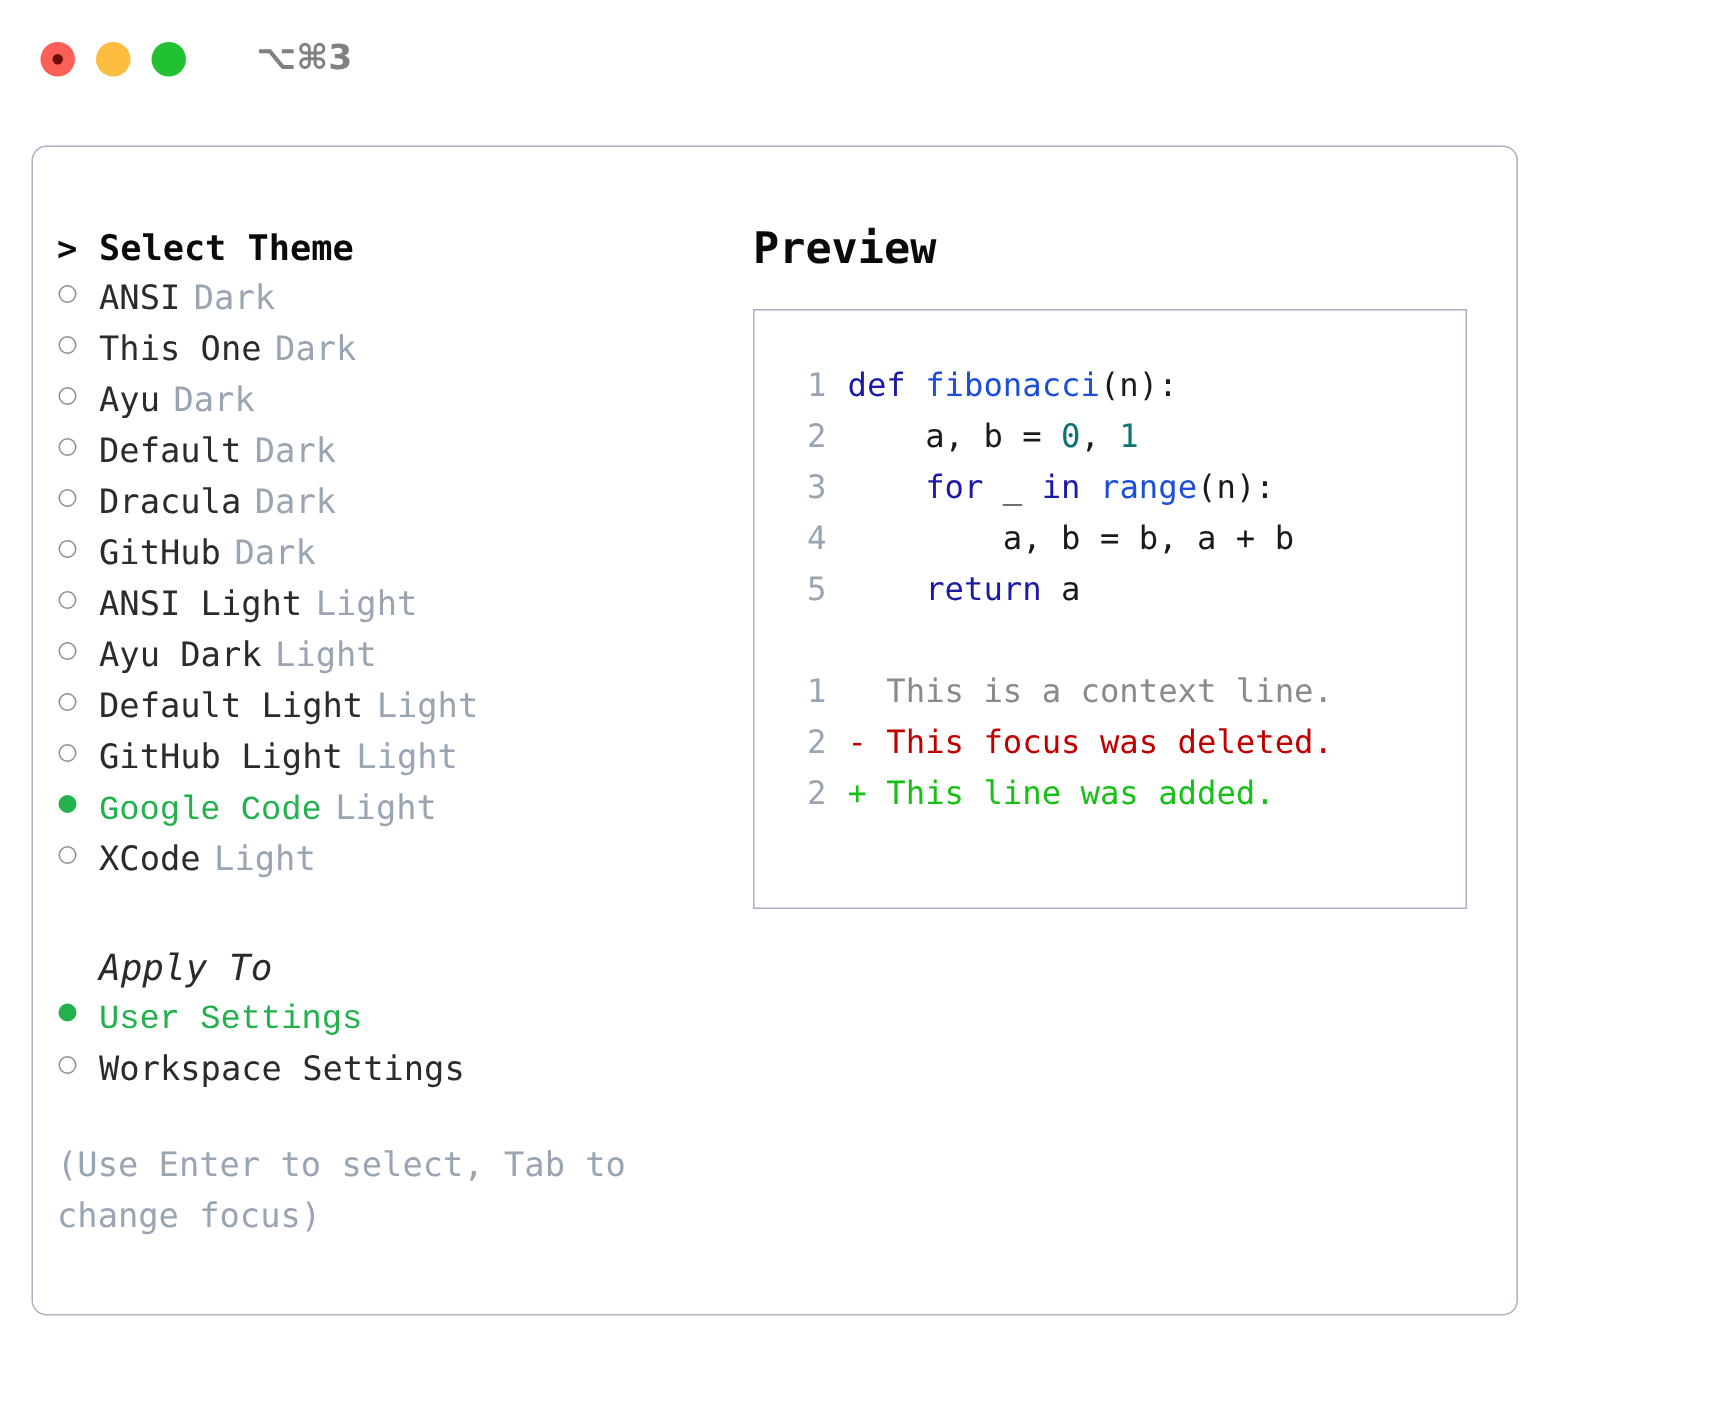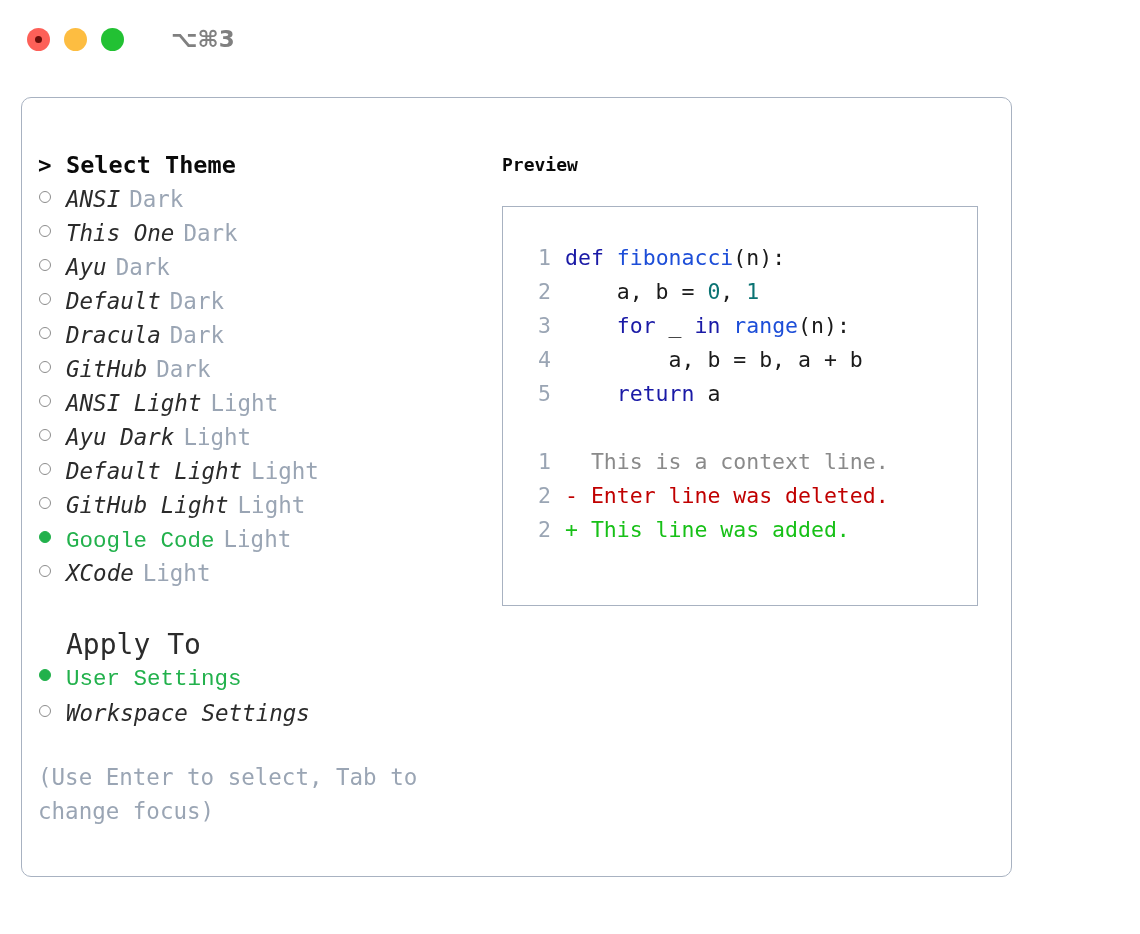--- a/index.html
+++ b/index.html
@@ -127,51 +127,52 @@
   .header-row {
     font-weight: 700;
     color: #0a0a0a;
     font-size: 23.5px;
   }
   .header-row .marker {
     font-weight: 700;
     color: #0a0a0a;
   }
 
-  .label      { color: #2b2b2b; font-style: italic; }
+  .label      { color: #2b2b2b; }
   .label-sel  { color: #22b14c; font-family: Liberation Mono, monospace; }
   .variant    { color: #9aa5b4; margin-left: 9px; }
 
   .section-gap { height: 38px; }
 
   .subhead {
     height: 34px;
     line-height: 34px;
-    font-size: 28px;
+    font-size: 24px;
     color: #2b2b2b;
     padding-left: 28px;
+    font-style: italic;
   }
 
   .hint {
     margin-top: 30px;
     font-size: 22.5px;
     line-height: 34px;
     color: #9aa5b4;
     width: 420px;
   }
 
   
   .right-col {
     position: absolute;
     left: 480px;
     top: 50px;
     width: 490px;
   }
   .preview-title {
-    font-size: 18px;
+    font-size: 29px;
     font-weight: 700;
     color: #0a0a0a;
     line-height: 34px;
     margin-bottom: 24px;
   }
   .preview-box {
     width: 476px;
     height: 400px;
     border: 1.6px solid #a8b2c1;
     box-sizing: border-box;
@@ -347,21 +348,21 @@
           <div id="code-block">
               <div class="code-line"><span class="lineno">1</span><span><span class="tok-kw">def</span><span class="tok-pl"> </span><span class="tok-fn">fibonacci</span><span class="tok-pl">(n):</span></span></div>
               <div class="code-line"><span class="lineno">2</span><span><span class="tok-pl">    a, b = </span><span class="tok-num">0</span><span class="tok-pl">, </span><span class="tok-num">1</span></span></div>
               <div class="code-line"><span class="lineno">3</span><span><span class="tok-pl">    </span><span class="tok-kw">for</span><span class="tok-pl"> _ </span><span class="tok-kw">in</span><span class="tok-pl"> </span><span class="tok-fn">range</span><span class="tok-pl">(n):</span></span></div>
               <div class="code-line"><span class="lineno">4</span><span><span class="tok-pl">        a, b = b, a + b</span></span></div>
               <div class="code-line"><span class="lineno">5</span><span><span class="tok-pl">    </span><span class="tok-kw">return</span><span class="tok-pl"> a</span></span></div>
             </div>
           <div class="code-blank"></div>
           <div id="diff-block">
               <div class="code-line"><span class="lineno">1</span><span class="diff-ctx"> </span><span class="diff-ctx"> This is a context line.</span></div>
-              <div class="code-line"><span class="lineno">2</span><span class="diff-del">-</span><span class="diff-del"> Enter line was deleted.</span></div>
+              <div class="code-line"><span class="lineno">2</span><span class="diff-del">-</span><span class="diff-del"> This focus was deleted.</span></div>
               <div class="code-line"><span class="lineno">2</span><span class="diff-add">+</span><span class="diff-add"> This line was added.</span></div>
             </div>
         </div>
       </div>
 
     </div>
   </div>
 </div>
 
 </body></html>

